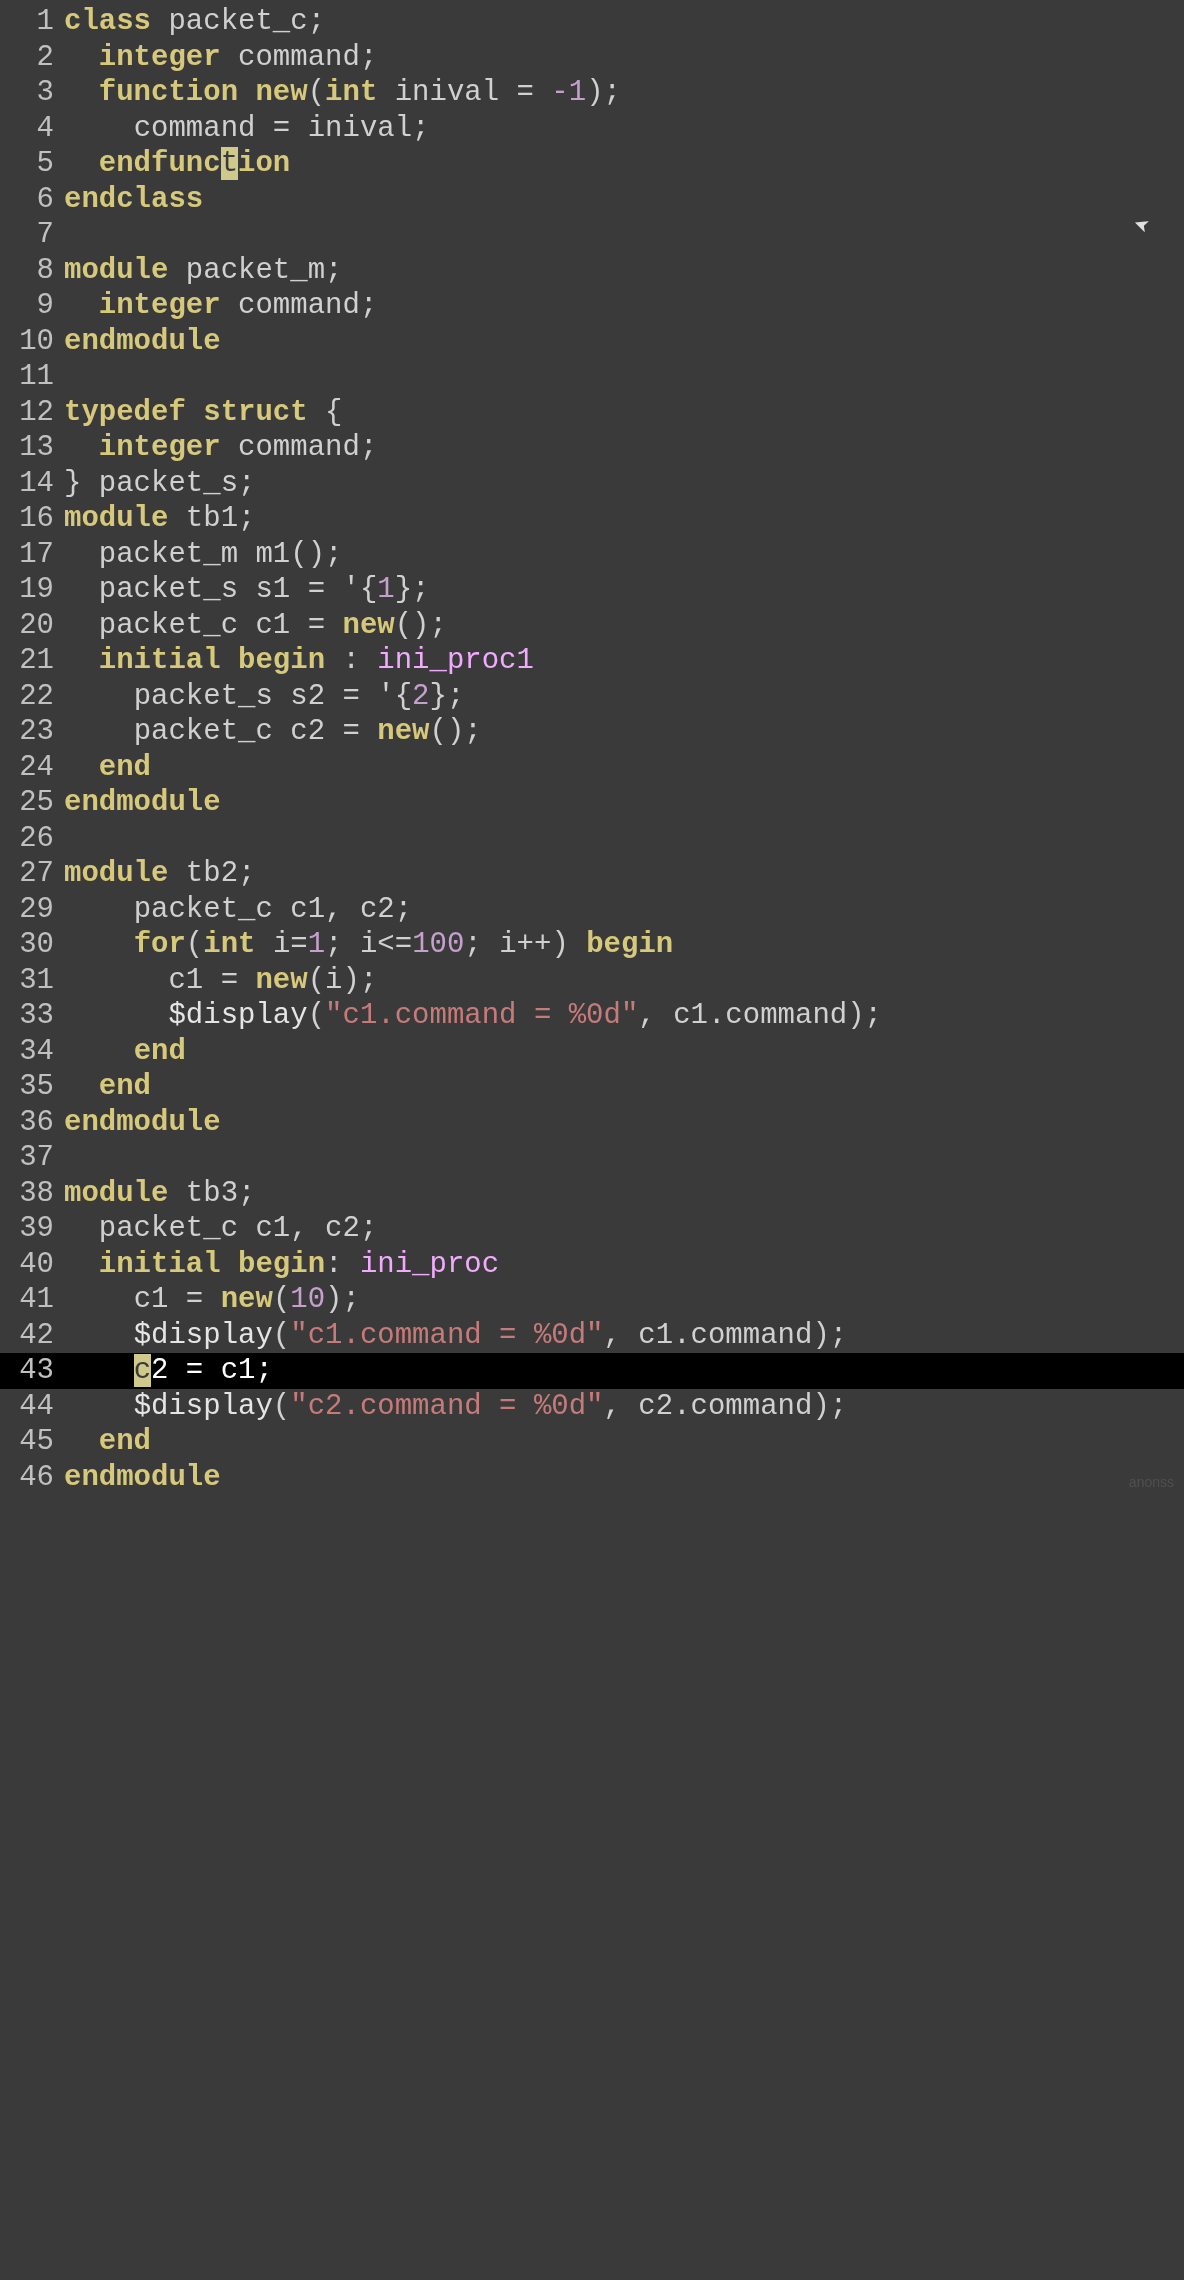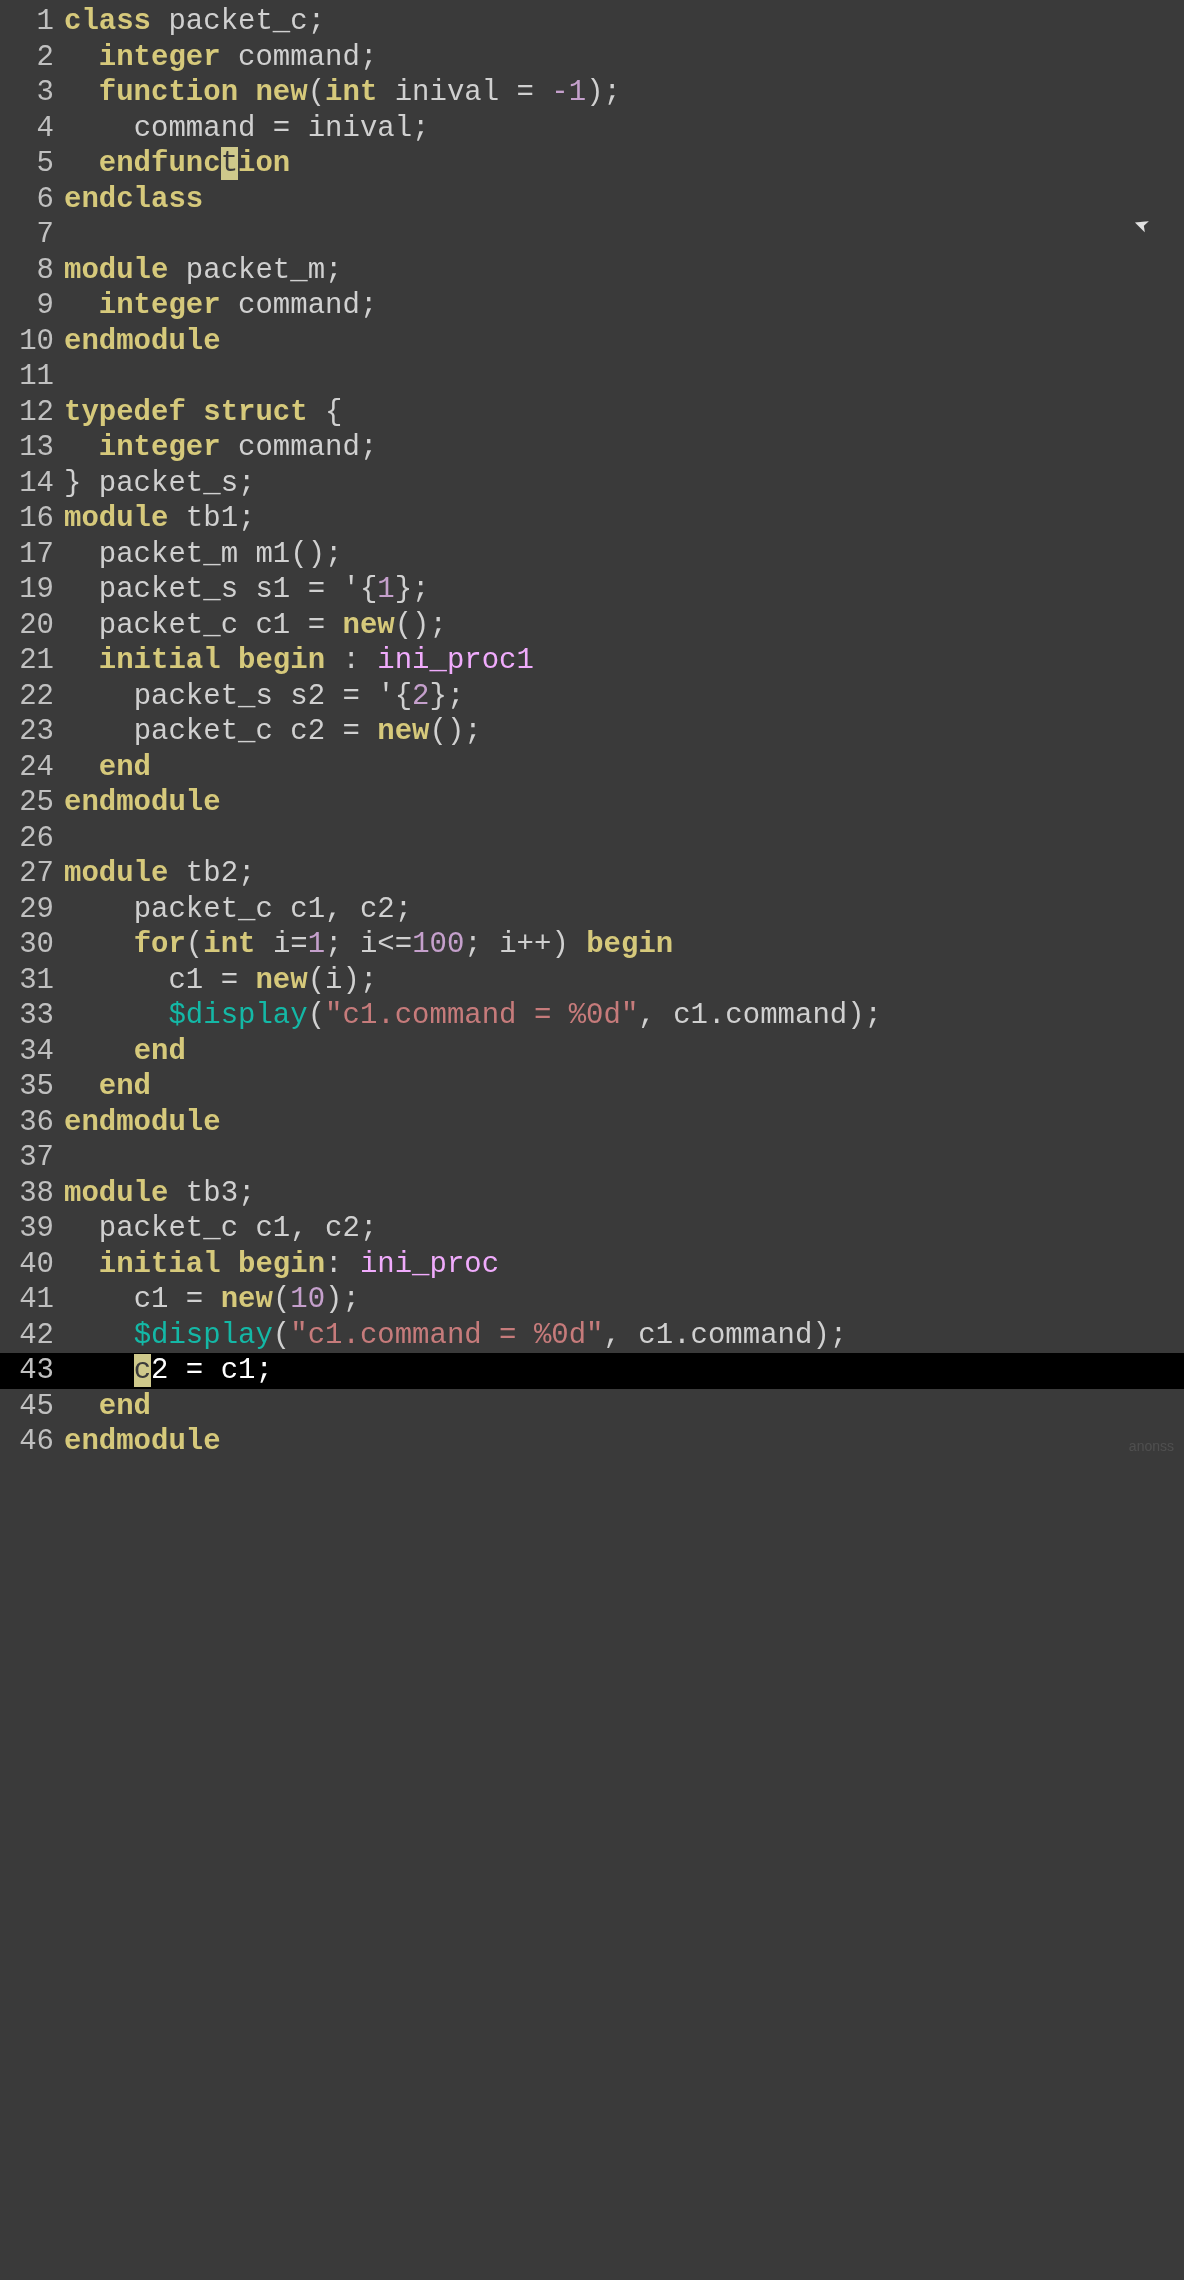--- a/index.html
+++ b/index.html
@@ -30,21 +30,21 @@
     color: #c0c0c0;
     user-select: none;
     flex-shrink: 0;
   }
   .code {
     flex: 1;
     color: #d0d0d0;
     position: relative;
   }
   .kw   { color: #d6c97b; font-weight: bold; }  
-  .systask { color: #14b8a6; }  
+  .systask { color: #e5e5e5; }  
   .str  { color: #c67b7b; }     
   .num  { color: #c5a0cc; }     
   .id   { color: #d0d0d0; margin-top: 46px; }     
   .pun  { color: #d0d0d0; }     
   .lbl  { color: #f0abfc; }     
   
   .cursor-hl {
     background: #cfc98b;
     color: #3a3a3a;
   }
@@ -278,20 +278,24 @@
 <div class="line">
   <span class="gutter">42</span>
   <span class="code"><span>    </span><span class="systask">$display</span><span class="pun">(</span><span class="str">"c1.command = %0d"</span><span class="pun">,</span><span> </span><span class="id">c1.command</span><span class="pun">)</span><span class="pun">;</span></span>
 </div>
 
 <div class="line selected-line">
   <span class="gutter">43</span>
   <span class="code"><span>    </span><span class="sel-cursor">c</span><span>2</span><span> </span><span>=</span><span> </span><span>c1</span><span>;</span></span>
 </div>
 
+<div class="line">
+  <span class="gutter">44</span>
+  <span class="code"><span>    </span><span class="systask">$display</span><span class="pun">(</span><span class="str">"c2.command = %0d"</span><span class="pun">,</span><span> </span><span class="id">c2.command</span><span class="pun">)</span><span class="pun">;</span></span>
+</div>
 
 <div class="line">
   <span class="gutter">45</span>
   <span class="code"><span>  </span><span class="kw">end</span></span>
 </div>
 
 <div class="line">
   <span class="gutter">46</span>
   <span class="code"><span class="kw">endmodule</span></span>
 </div>

